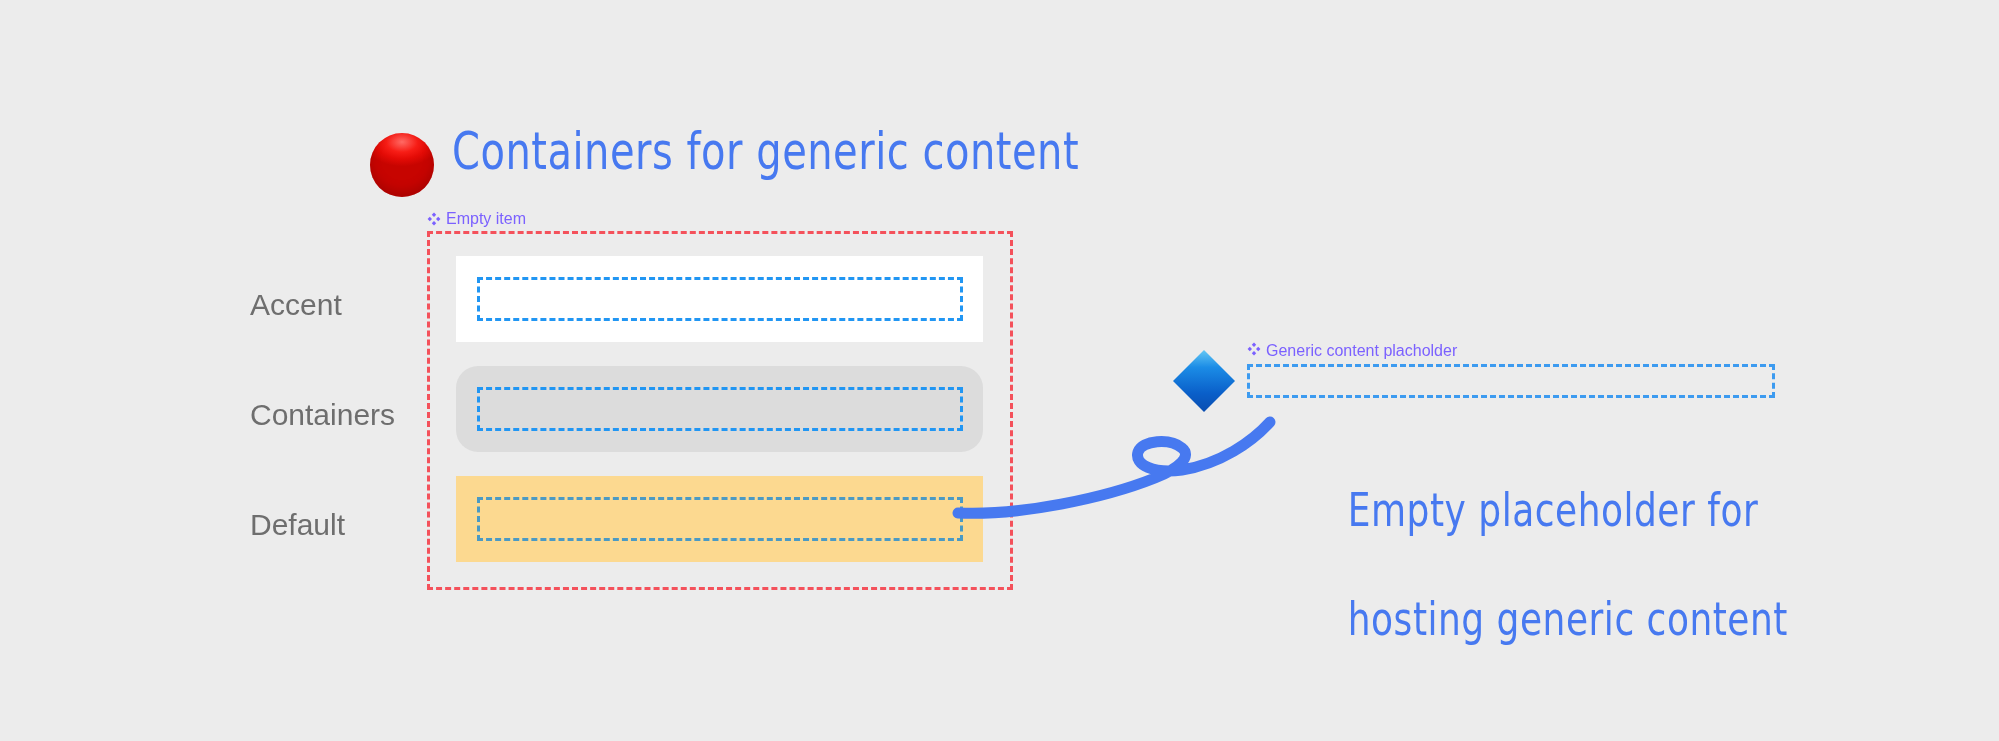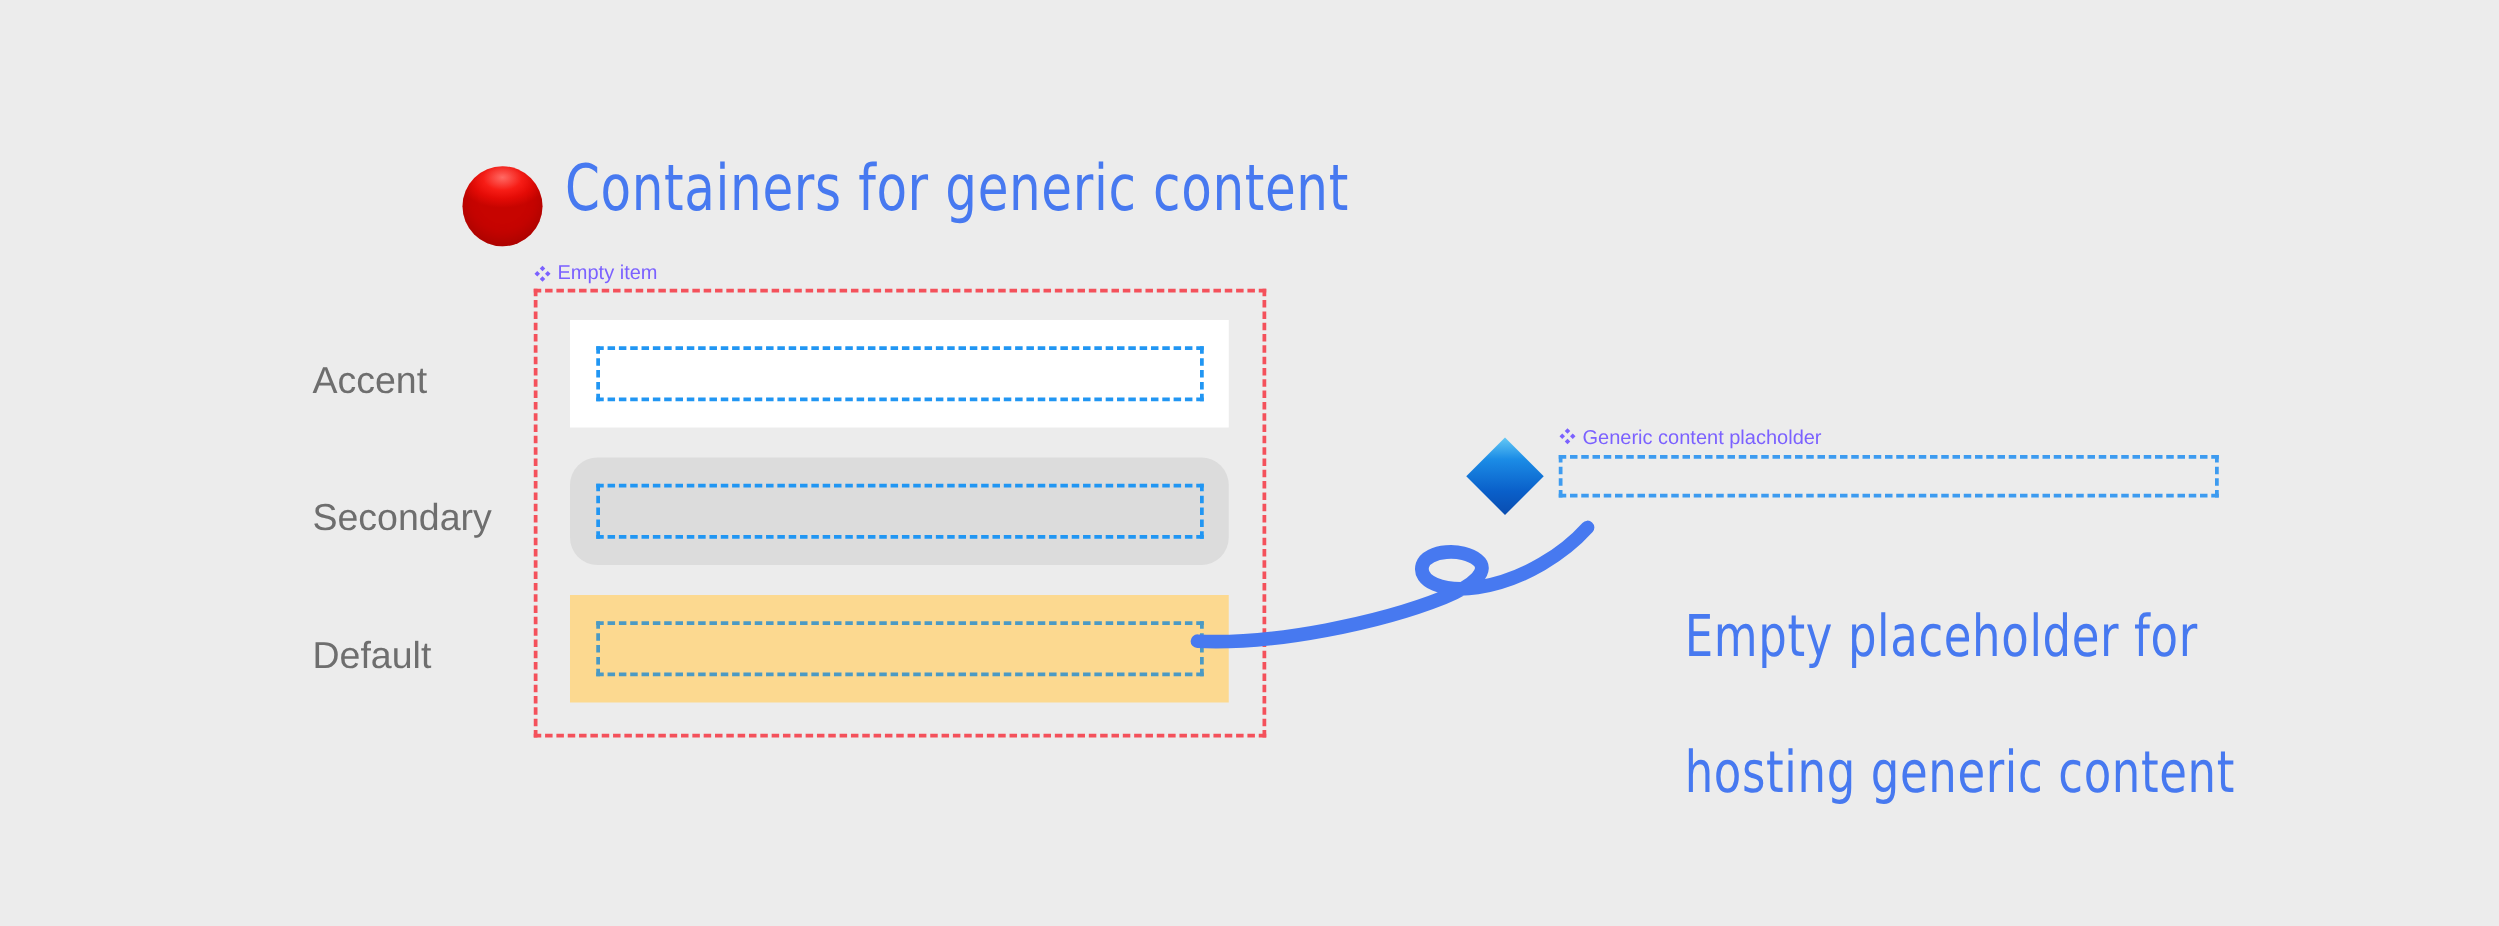--- a/index.html
+++ b/index.html
@@ -185,21 +185,21 @@
           <path d="M11.2 4.8 L13.4 7.0 L11.2 9.2 L9.0 7.0 Z"></path>
         </g>
       </svg>
     </span>
     <span>Empty item</span>
   </div>
 
   <div class="spec-box"></div>
 
   <div class="row-label" id="label-default">Accent</div>
-  <div class="row-label" id="label-secondary">Secondary</div>
+  <div class="row-label" id="label-secondary">Containers</div>
   <div class="row-label" id="label-accent">Default</div>
 
   <div class="container-row" id="row-default">
     <div class="inner-slot"></div>
   </div>
   <div class="container-row" id="row-secondary">
     <div class="inner-slot"></div>
   </div>
   <div class="container-row" id="row-accent">
     <div class="inner-slot"></div>

